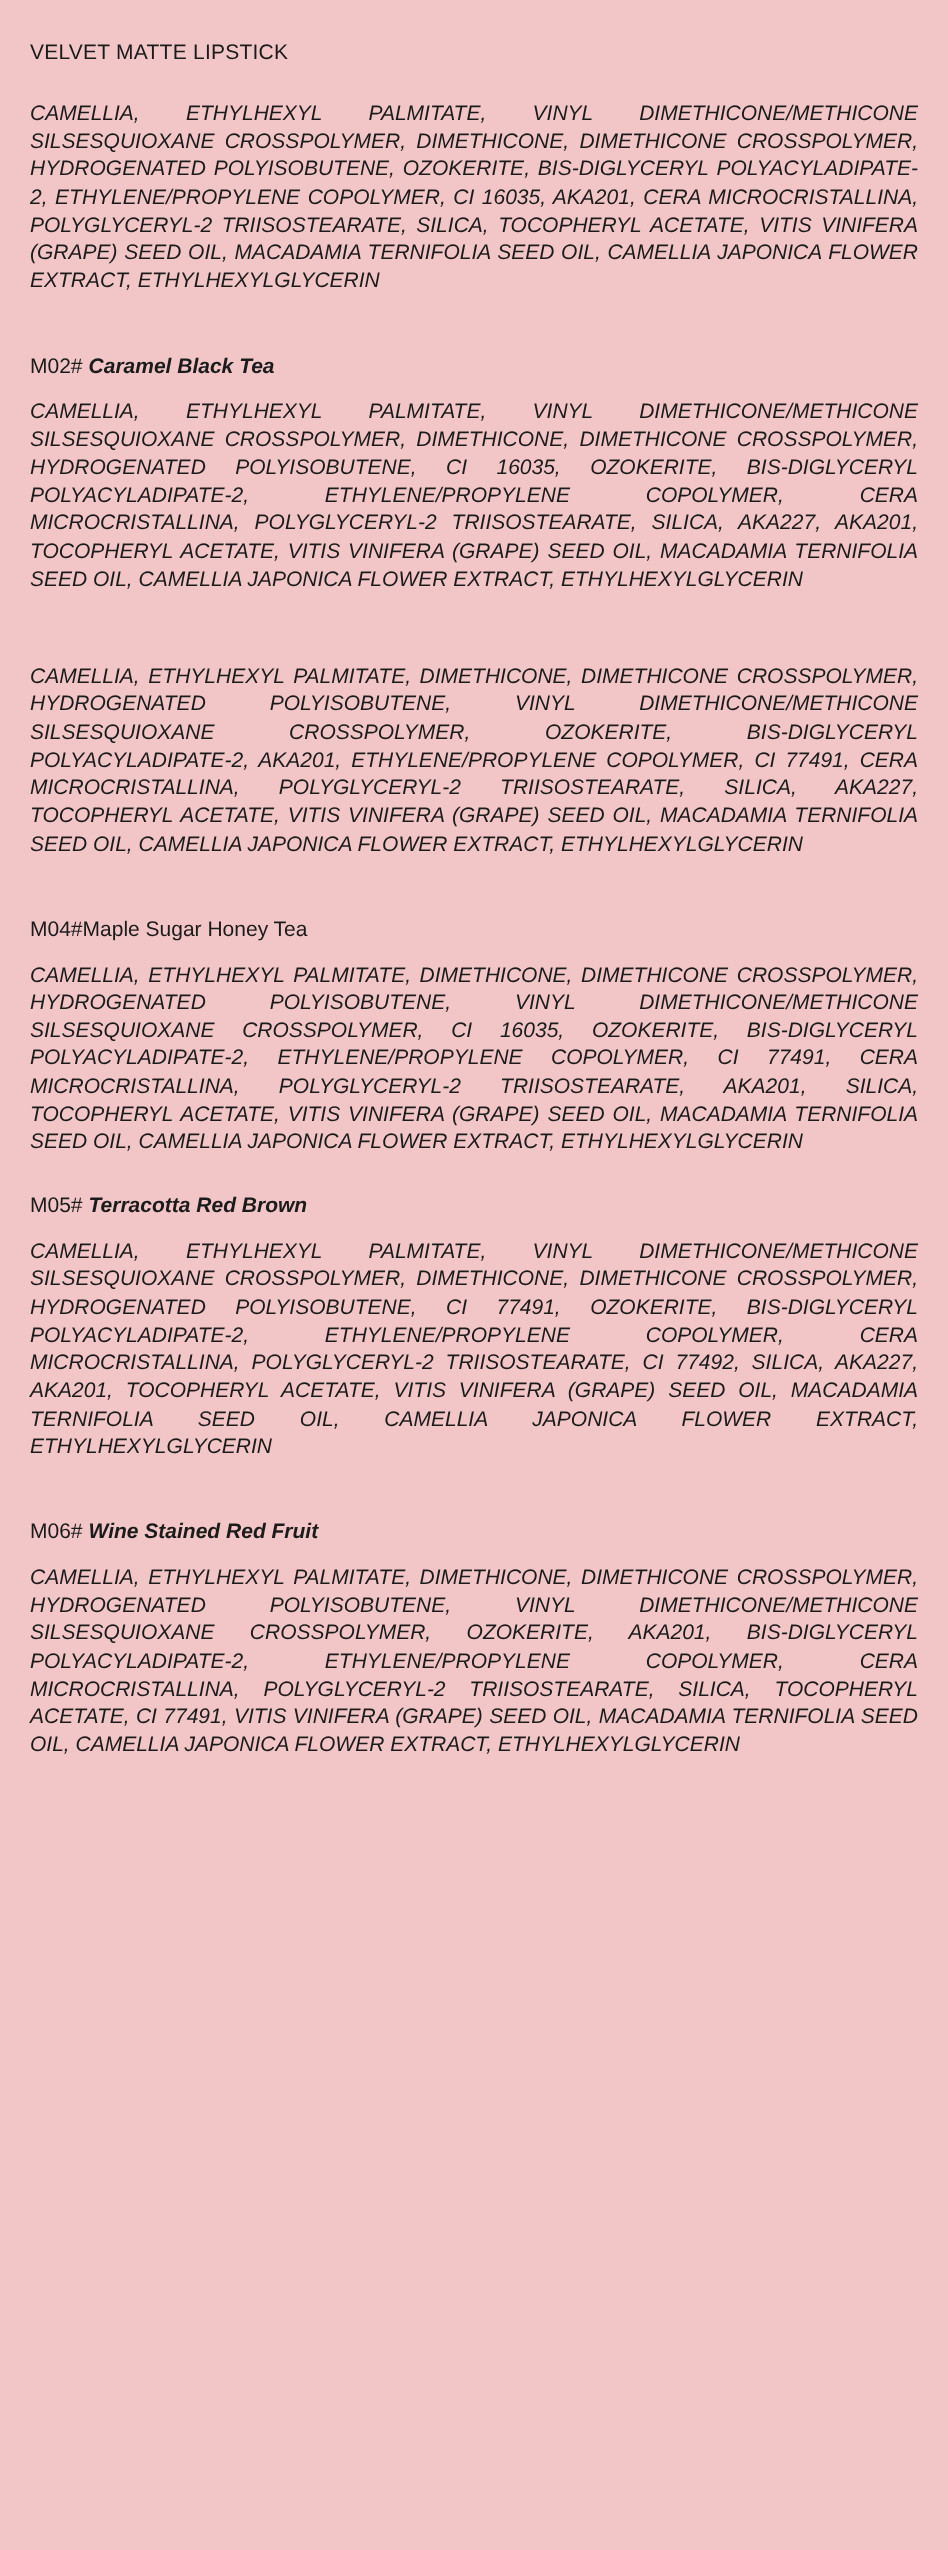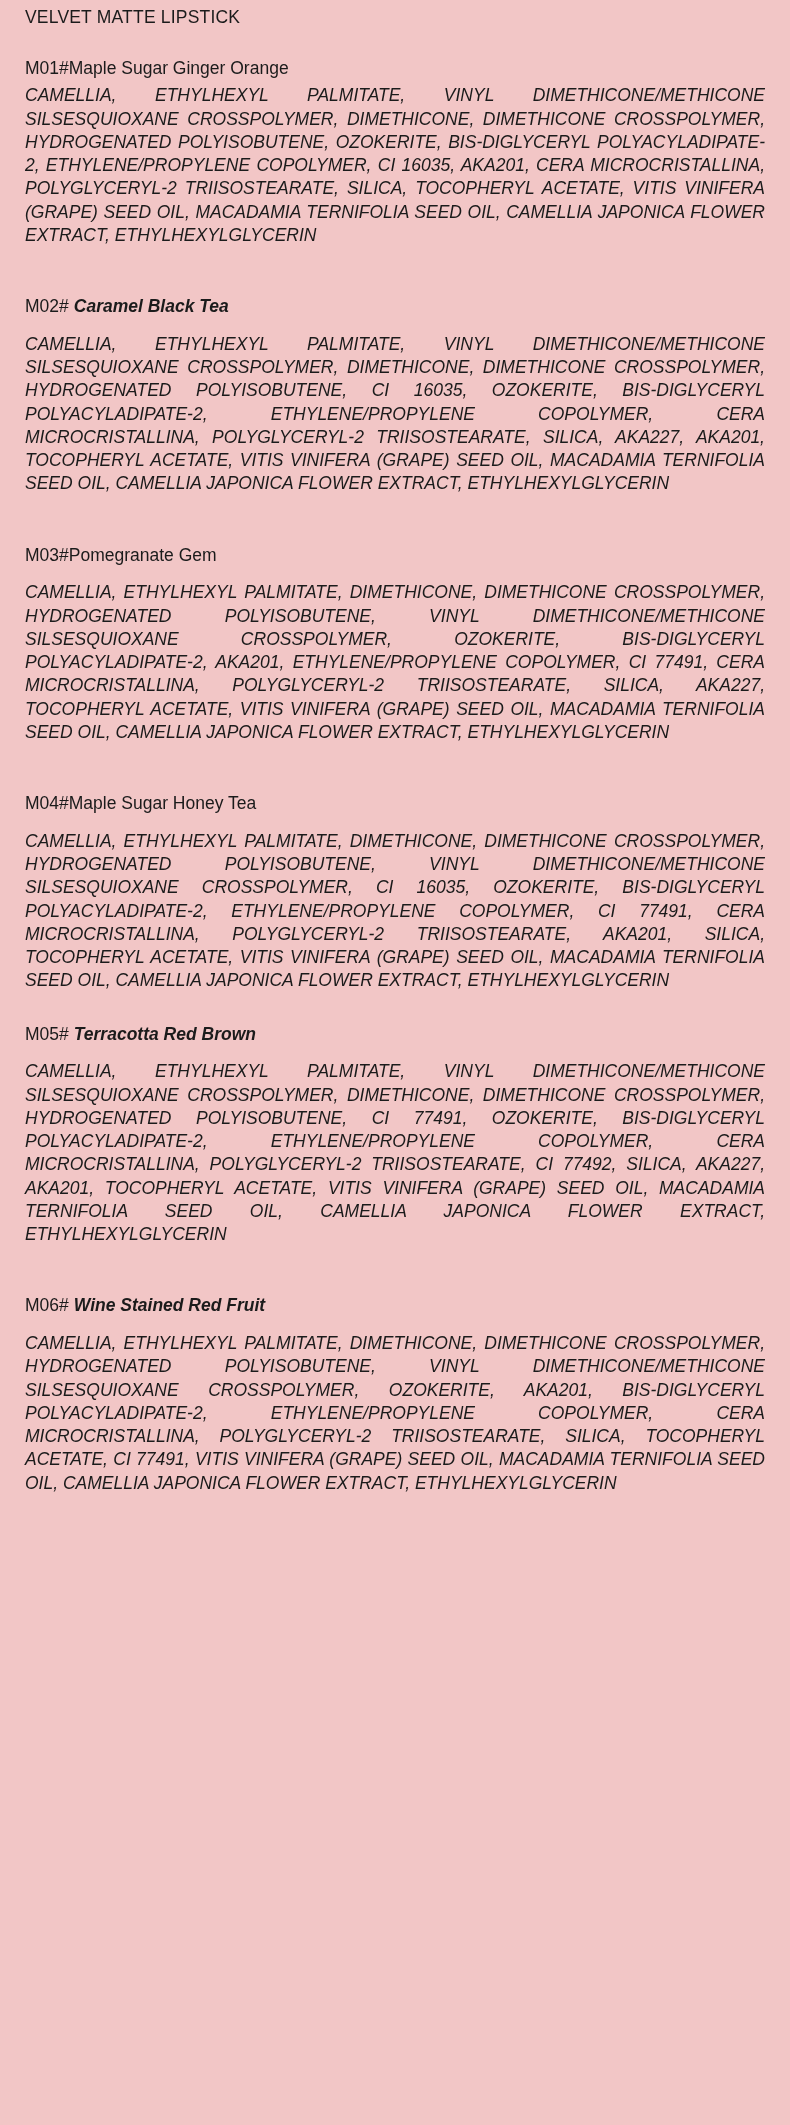--- a/index.html
+++ b/index.html
@@ -10,21 +10,21 @@
     width: 790px;
     min-height: 2125px;
     background: #f2c6c6;
     font-family: "Liberation Sans", sans-serif;
     color: #1b1b1b;
     -webkit-font-smoothing: antialiased;
   }
   .page {
     width: 790px;
     box-sizing: border-box;
-    padding: 6px 25px 24px 25px;
+    padding: 32px 25px 24px 25px;
   }
   .doc-title {
     font-size: 17.5px;
     line-height: 1.3;
     letter-spacing: 0.2px;
     margin: 0 0 28px 0;
     font-weight: 400;
   }
   .shade-block {
     margin: 0 0 30px 0;
@@ -65,43 +65,37 @@
   .spacer-after { height: 18px; }
 </style>
 </head>
 <body>
 
 <div class="page">
 
   <h1 class="doc-title">VELVET MATTE LIPSTICK</h1>
 
   <div class="shade-block">
-    <div class="shade-heading">
-      <span class="code">M01#</span><span class="name">Maple Sugar Ginger Orange</span>
-    </div>
     <div class="gap-none"></div>
     <p class="ingredients">CAMELLIA, ETHYLHEXYL PALMITATE, VINYL DIMETHICONE/METHICONE SILSESQUIOXANE CROSSPOLYMER, DIMETHICONE, DIMETHICONE CROSSPOLYMER, HYDROGENATED POLYISOBUTENE, OZOKERITE, BIS-DIGLYCERYL POLYACYLADIPATE-2, ETHYLENE/PROPYLENE COPOLYMER, CI 16035, AKA201, CERA MICROCRISTALLINA, POLYGLYCERYL-2 TRIISOSTEARATE, SILICA, TOCOPHERYL ACETATE, VITIS VINIFERA (GRAPE) SEED OIL, MACADAMIA TERNIFOLIA SEED OIL, CAMELLIA JAPONICA FLOWER EXTRACT, ETHYLHEXYLGLYCERIN</p>
   </div>
 
   <div class="spacer-after"></div>
 
   <div class="shade-block">
     <div class="shade-heading emph">
       <span class="code">M02#</span><span class="name">Caramel Black Tea</span>
     </div>
     <div class="gap-small"></div>
     <p class="ingredients">CAMELLIA, ETHYLHEXYL PALMITATE, VINYL DIMETHICONE/METHICONE SILSESQUIOXANE CROSSPOLYMER, DIMETHICONE, DIMETHICONE CROSSPOLYMER, HYDROGENATED POLYISOBUTENE, CI 16035, OZOKERITE, BIS-DIGLYCERYL POLYACYLADIPATE-2, ETHYLENE/PROPYLENE COPOLYMER, CERA MICROCRISTALLINA, POLYGLYCERYL-2 TRIISOSTEARATE, SILICA, AKA227, AKA201, TOCOPHERYL ACETATE, VITIS VINIFERA (GRAPE) SEED OIL, MACADAMIA TERNIFOLIA SEED OIL, CAMELLIA JAPONICA FLOWER EXTRACT, ETHYLHEXYLGLYCERIN</p>
   </div>
 
   <div class="spacer-after"></div>
 
   <div class="shade-block">
-    <div class="shade-heading">
-      <span class="code">M03#</span><span class="name">Pomegranate Gem</span>
-    </div>
     <div class="gap-small"></div>
     <p class="ingredients">CAMELLIA, ETHYLHEXYL PALMITATE, DIMETHICONE, DIMETHICONE CROSSPOLYMER, HYDROGENATED POLYISOBUTENE, VINYL DIMETHICONE/METHICONE SILSESQUIOXANE CROSSPOLYMER, OZOKERITE, BIS-DIGLYCERYL POLYACYLADIPATE-2, AKA201, ETHYLENE/PROPYLENE COPOLYMER, CI 77491, CERA MICROCRISTALLINA, POLYGLYCERYL-2 TRIISOSTEARATE, SILICA, AKA227, TOCOPHERYL ACETATE, VITIS VINIFERA (GRAPE) SEED OIL, MACADAMIA TERNIFOLIA SEED OIL, CAMELLIA JAPONICA FLOWER EXTRACT, ETHYLHEXYLGLYCERIN</p>
   </div>
 
   <div class="spacer-after"></div>
 
   <div class="shade-block">
     <div class="shade-heading">
       <span class="code">M04#</span><span class="name">Maple Sugar Honey Tea</span>
     </div>

